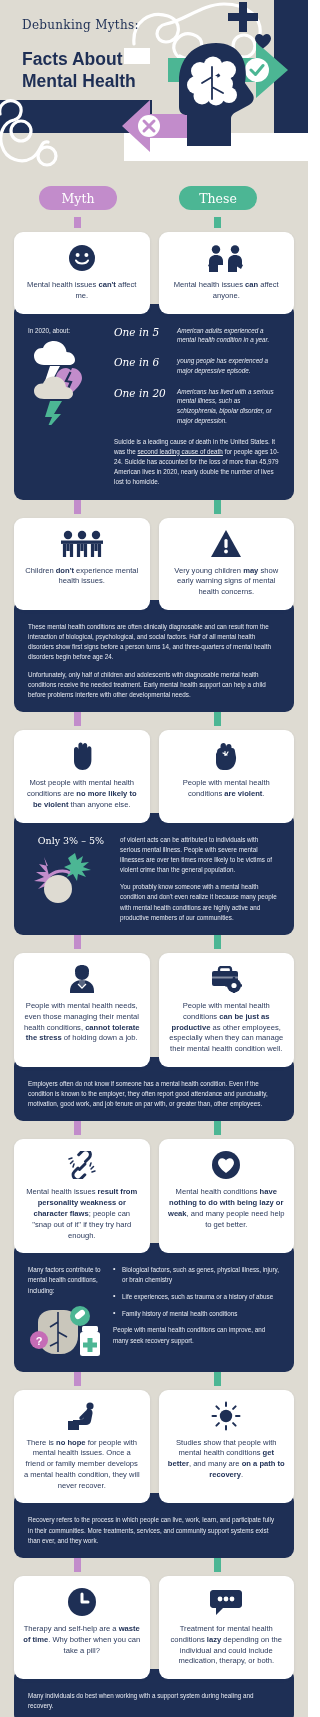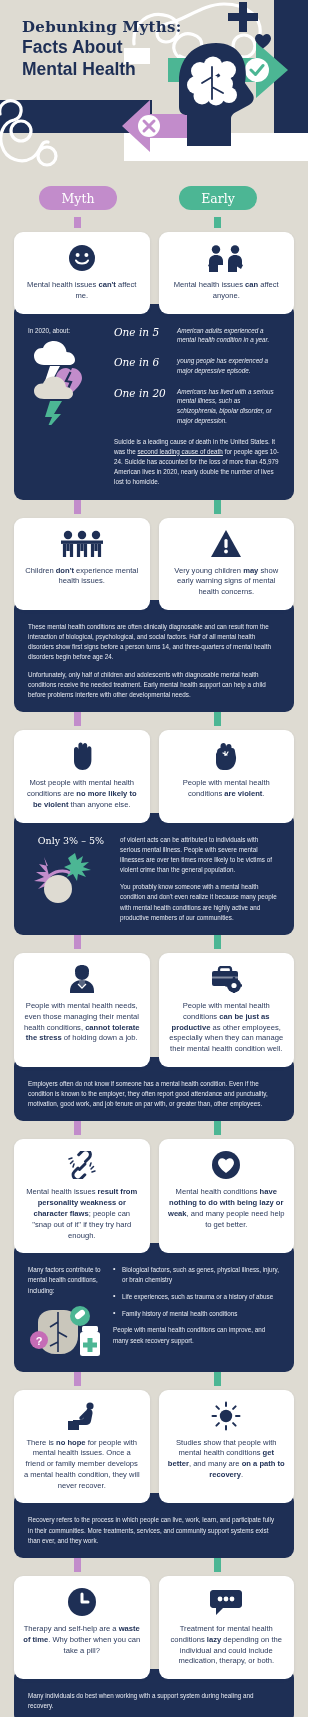--- a/index.html
+++ b/index.html
@@ -15,22 +15,22 @@
   
   .header { position: relative; width: 308px; height: 186px; background: #dedbd2; overflow: hidden; }
   .hdr-navy-right { position: absolute; right: 0; top: 0; width: 34px; height: 140px; background: #1e2f55; }
   .hdr-navy-band { position: absolute; left: 0; top: 100px; width: 152px; height: 33px; background: #1e2f55; }
   .hdr-white-band { position: absolute; left: 124px; top: 133px; width: 184px; height: 28px; background: #ffffff; }
   .hdr-white-band2 { position: absolute; left: 124px; top: 48px; width: 26px; height: 16px; background: #ffffff; }
 
   .hdr-title-wrap { position: absolute; left: 22px; top: 18px; width: 160px; z-index: 6; }
   .hdr-eyebrow {
     font-family: "DejaVu Serif", serif;
-    font-size: 15px; color: #1e2f55; letter-spacing: .3px; font-weight: 700;
-    margin-bottom: 0;
+    font-size: 12px; color: #1e2f55; letter-spacing: .3px; font-weight: 400;
+    margin-bottom: 16px;
   }
   .hdr-main {
     font-size: 17.5px; line-height: 1.28; color: #1e2f55; font-weight: 700;
   }
 
   
   .swirl { position: absolute; z-index: 2; }
   .swirl svg { display: block; }
 
   
@@ -196,21 +196,21 @@
       <div class="hdr-eyebrow">Debunking Myths:</div>
       <div class="hdr-main">
         <div>Facts About</div>
         <div>Mental Health</div>
       </div>
     </div>
   </div>
 
   <div class="pills">
     <div class="pill myth">Myth</div>
-    <div class="pill fact">Early</div>
+    <div class="pill fact">These</div>
     <div class="pill-tail myth"></div>
     <div class="pill-tail fact"></div>
   </div>
 
   <div id="sections-mount">
       <div class="section">
         <div class="cards-row">
           <div class="card">
              <div class="card-icon">
               <svg width="26" height="26" viewBox="0 0 26 26">

